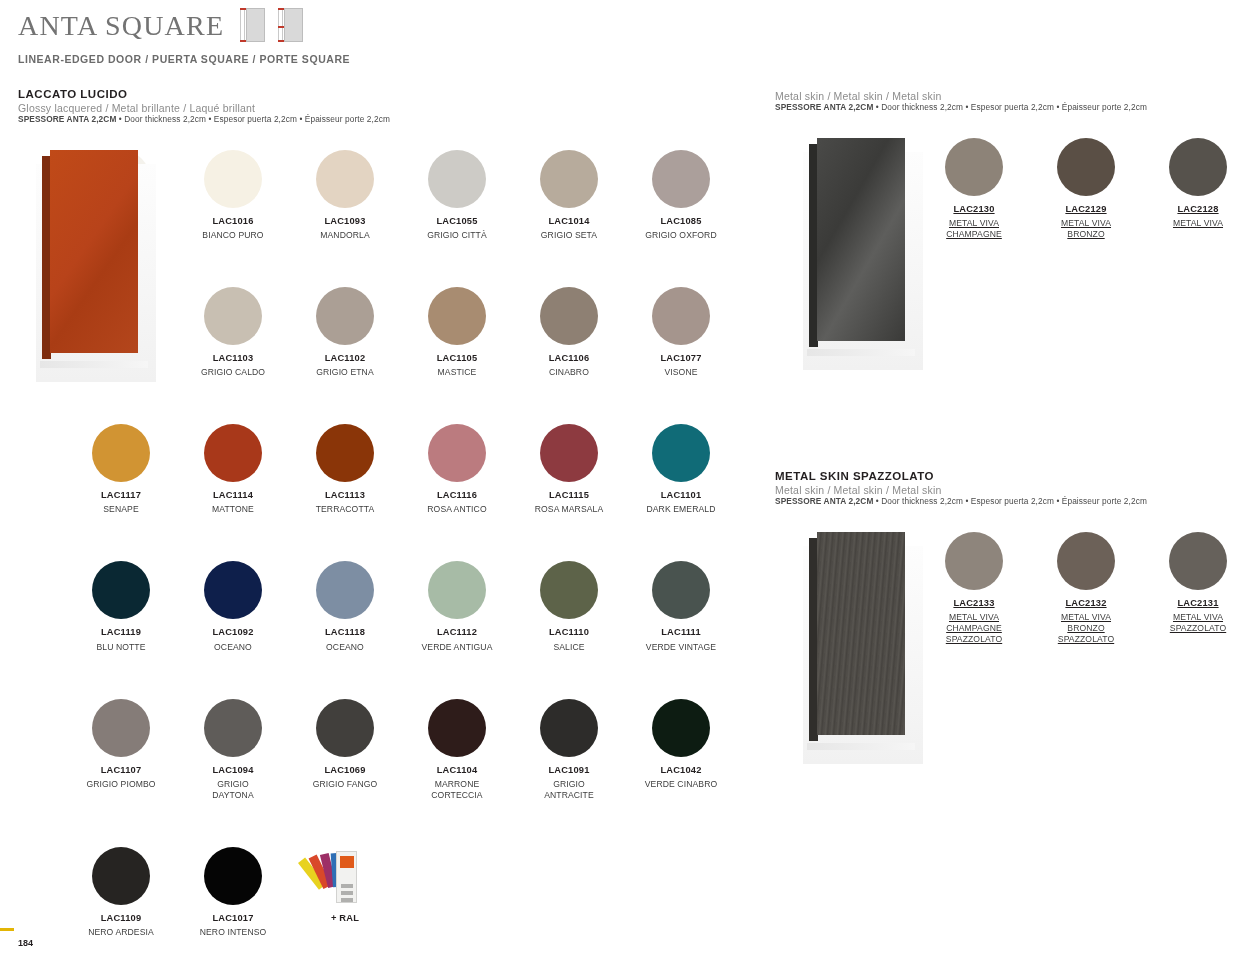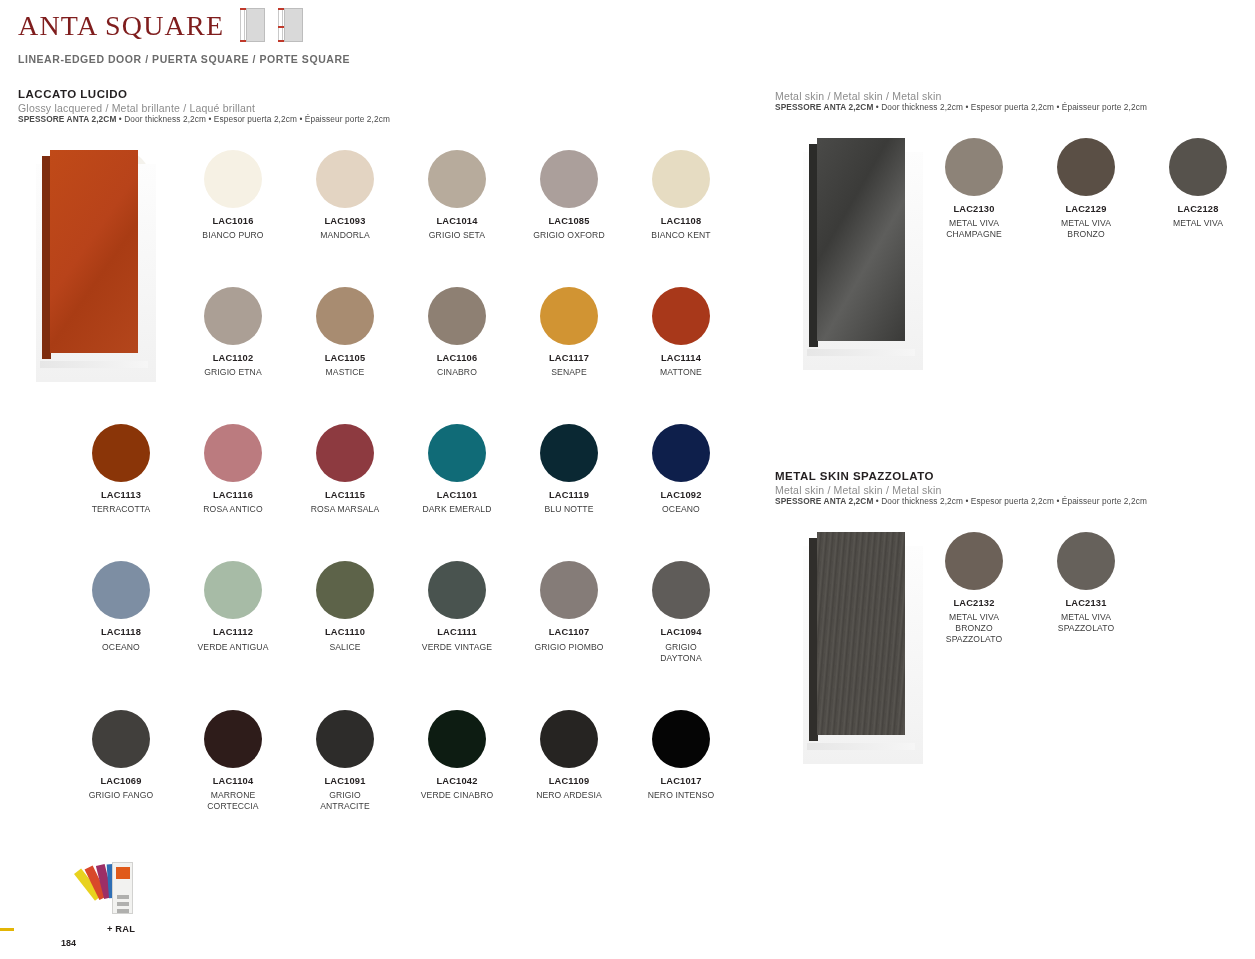--- a/index.html
+++ b/index.html
@@ -26,21 +26,21 @@
   }
   .title-row {
     display: flex;
     align-items: center;
     gap: 14px;
   }
   .main-title {
     font-size: 28px;
     letter-spacing: 1.2px;
     font-weight: 400;
-    color: #7f1d1d;
+    color: #737373;
     margin: 0;
     font-family: "Liberation Serif", serif;
   }
   .door-pictos { display: flex; gap: 8px; align-items: flex-end; }
   .picto {
     position: relative;
     width: 30px;
     height: 36px;
   }
   .picto .slab {
@@ -149,20 +149,21 @@
   
   .swatch-grid {
     display: grid;
     grid-template-columns: repeat(6, 74px);
     column-gap: 0px;
     row-gap: 0px;
     gap: 38px;
   }
   .swatch-grid.right-grid {
     grid-template-columns: repeat(3, 74px);
+    text-decoration: underline;
   }
   .swatch {
     width: 74px;
     text-align: center;
     padding-bottom: 8px;
   }
   .disc {
     width: 58px;
     height: 58px;
     border-radius: 50%;
@@ -215,21 +216,20 @@
   .f4 { left: 17px; transform: rotate(-4deg);  background:#2f6fb5; }
   .f5 { left: 23px; transform: rotate(6deg);   background:#2f9e5c; }
 
   .page-number {
     position: absolute;
     left: 18px;
     top: 938px;
     font-size: 9px;
     font-weight: bold;
     color: #231f20;
-    margin-left: 43px;
   }
   .left-rule {
     position: absolute;
     left: 0; top: 928px;
     width: 14px; height: 3px;
     background: #e3b505;
   }
 </style>
 </head>
 <body>
@@ -285,20 +285,25 @@
           <div class="disc" style="background:#f6f1e4"></div>
           <div class="code">LAC1016</div>
           <div class="name">BIANCO PURO</div>
         </div>
       <div class="swatch">
           <div class="disc" style="background:#e3d4c2"></div>
           <div class="code">LAC1093</div>
           <div class="name">MANDORLA</div>
         </div>
       <div class="swatch">
+          <div class="disc" style="background:#cdcbc6"></div>
+          <div class="code">LAC1055</div>
+          <div class="name">GRIGIO CITTÀ</div>
+        </div>
+      <div class="swatch">
           <div class="disc" style="background:#b7ab9c"></div>
           <div class="code">LAC1014</div>
           <div class="name">GRIGIO SETA</div>
         </div>
       <div class="swatch">
           <div class="disc" style="background:#ab9f9b"></div>
           <div class="code">LAC1085</div>
           <div class="name">GRIGIO OXFORD</div>
         </div>
 
@@ -319,20 +324,25 @@
         </div>
       <div class="swatch">
           <div class="disc" style="background:#a88c71"></div>
           <div class="code">LAC1105</div>
           <div class="name">MASTICE</div>
         </div>
       <div class="swatch">
           <div class="disc" style="background:#8e8073"></div>
           <div class="code">LAC1106</div>
           <div class="name">CINABRO</div>
+        </div>
+      <div class="swatch">
+          <div class="disc" style="background:#a5958d"></div>
+          <div class="code">LAC1077</div>
+          <div class="name">VISONE</div>
         </div>
 
       <div class="swatch">
           <div class="disc" style="background:#d19433"></div>
           <div class="code">LAC1117</div>
           <div class="name">SENAPE</div>
         </div>
       <div class="swatch">
           <div class="disc" style="background:#a8381a"></div>
           <div class="code">LAC1114</div>
@@ -503,20 +513,25 @@
       <div class="door-shadow"></div>
       <div class="door-body">
         <div class="door-side metalb-side"></div>
         <div class="door-face metalb-face"></div>
         <div class="door-base"></div>
       </div>
     </div>
 
     <div class="swatch-grid right-grid" style="margin-left:31px;">
       <div class="swatch">
+          <div class="disc" style="background:#8e857c"></div>
+          <div class="code">LAC2133</div>
+          <div class="name">METAL VIVA CHAMPAGNE SPAZZOLATO</div>
+        </div>
+      <div class="swatch">
           <div class="disc" style="background:#6c6158"></div>
           <div class="code">LAC2132</div>
           <div class="name">METAL VIVA BRONZO SPAZZOLATO</div>
         </div>
       <div class="swatch">
           <div class="disc" style="background:#66615b"></div>
           <div class="code">LAC2131</div>
           <div class="name">METAL VIVA SPAZZOLATO</div>
         </div>
     </div>

